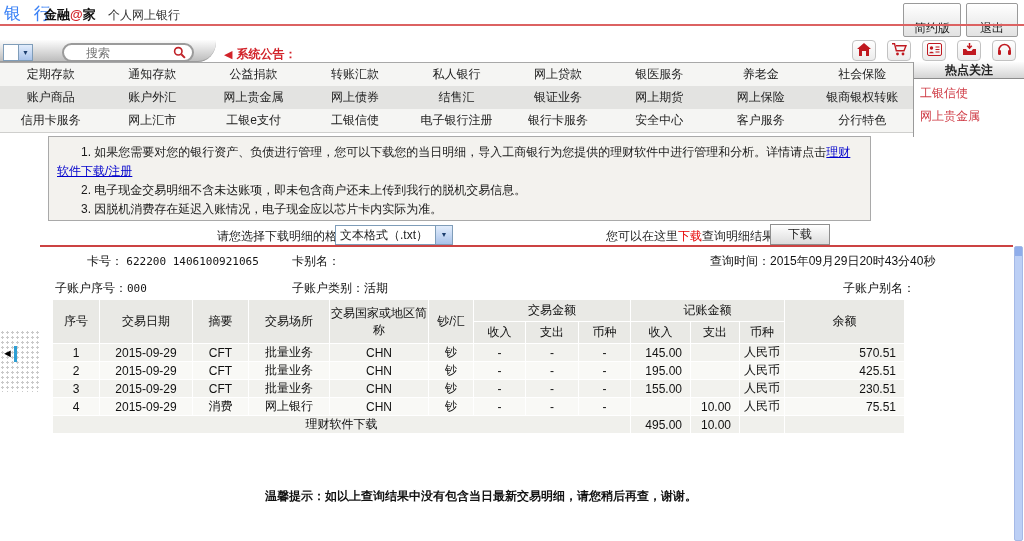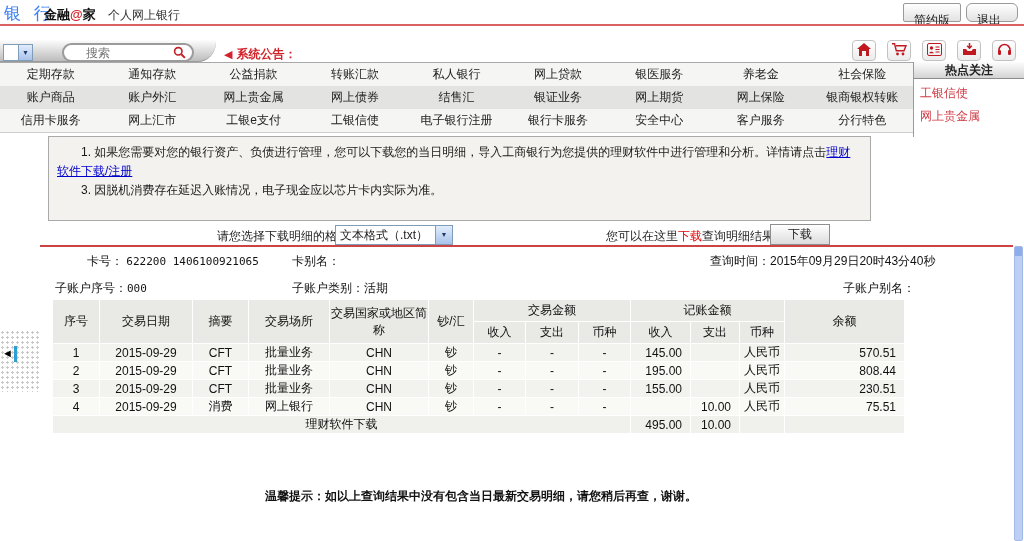--- a/index.html
+++ b/index.html
@@ -7,23 +7,23 @@
   body { width:1024px; height:541px; position:relative; overflow:hidden;
          font-family:"Liberation Sans","DejaVu Sans",sans-serif; font-size:12px; color:#222; }
   .abs { position:absolute; }
   .nowrap { white-space:nowrap; }
 
   
   .logo-main { left:4px; top:2px; font-size:17px; font-weight:normal; letter-spacing:4px; color:#3b82f6; }
   .logo-brand { left:44px; top:6px; font-size:13px; font-weight:bold; color:#111; }
   .logo-brand .at { color:#d2232a; }
   .logo-sub { left:108px; top:7px; font-size:12px; color:#333; }
-  .hdr-btn { top:3px; height:19px; line-height:17px; padding:8px 10px;
+  .hdr-btn { top:3px; height:19px; line-height:17px; padding:16px 10px;
              border:1px solid #9a9a9a; background:linear-gradient(#ffffff,#e2e2e2);
-             border-radius:2px; cursor:pointer; }
+             border-radius:2px; text-align:center; cursor:pointer; }
   .redline1 { left:0; top:24px; width:1024px; height:2px; background:#dc6262; }
 
   
   .search-tab { left:0; top:40px; width:216px; height:22px;
                 background:linear-gradient(#fdfdfd,#bdbdbd);
                 border-bottom-right-radius:18px 20px; border-bottom:1px solid #9b9b9b; }
   .combo { left:3px; top:44px; width:30px; height:17px; background:#fff; border:1px solid #7f9db9; }
   .combo-btn { position:absolute; right:0; top:0; width:14px; height:15px;
                background:linear-gradient(#e2edfc,#a9c3ea); border-left:1px solid #7f9db9;
                font-size:7px; color:#1c3e6e; text-align:center; line-height:15px; }
@@ -100,21 +100,21 @@
                border:1px solid #a5b9e6; border-radius:2px; cursor:pointer; }
   .scroll-cap { position:absolute; left:0; top:0; width:7px; height:9px; background:#8fadea; }
 </style>
 </head>
 <body>
 
 <div class="abs logo-main nowrap">银 行</div>
 <div class="abs logo-brand nowrap"><span>金融</span><span class="at">@</span><span>家</span></div>
 <div class="abs logo-sub nowrap">个人网上银行</div>
 <div class="abs hdr-btn" style="left:903px;width:58px;">简约版</div>
-<div class="abs hdr-btn" style="left:966px;width:52px;border-radius:6px;">退出</div>
+<div class="abs hdr-btn" style="left:966px;width:52px;">退出</div>
 <div class="abs redline1"></div>
 
 <div class="abs search-tab"></div>
 <div class="abs combo">
   <span class="combo-btn">▼</span>
 </div>
 <div class="abs search-pill">
   <input class="search-input" placeholder="搜索" style="">
   <span class="search-mag">
     <svg width="13" height="13" viewBox="0 0 13 13">
@@ -199,20 +199,21 @@
 <div class="abs menu-bottom"></div>
 
 <div class="abs hot-panel">
   <div class="hot-title">热点关注</div>
   <div class="hot-item">工银信使</div>
   <div class="hot-item">网上贵金属</div>
 </div>
 
 <div class="abs notes">
   <p><span>1. 如果您需要对您的银行资产、负债进行管理，您可以下载您的当日明细，导入工商银行为您提供的理财软件中进行管理和分析。详情请点击</span><a>理财软件下载/注册</a></p>
+  <p>2. 电子现金交易明细不含未达账项，即未包含商户还未上传到我行的脱机交易信息。</p>
   <p>3. 因脱机消费存在延迟入账情况，电子现金应以芯片卡内实际为准。</p>
 </div>
 
 <div class="abs fmt-label nowrap">请您选择下载明细的格式</div>
 <div class="abs fmt-select">
   <span>文本格式（.txt）</span>
   <span class="combo-btn">▼</span>
 </div>
 <div class="abs hint nowrap"><span>您可以在这里</span><span class="dl">下载</span><span>查询明细结果</span></div>
 <div class="abs dl-btn">下载</div>
@@ -285,21 +286,21 @@
       <td>CFT</td>
       <td>批量业务</td>
       <td>CHN</td>
       <td>钞</td>
       <td>-</td>
       <td>-</td>
       <td>-</td>
       <td class="num">195.00</td>
       <td class="num"></td>
       <td>人民币</td>
-      <td class="num">808.44</td>
+      <td class="num">425.51</td>
     </tr>
     <tr>
       <td>3</td>
       <td>2015-09-29</td>
       <td>CFT</td>
       <td>批量业务</td>
       <td>CHN</td>
       <td>钞</td>
       <td>-</td>
       <td>-</td>

